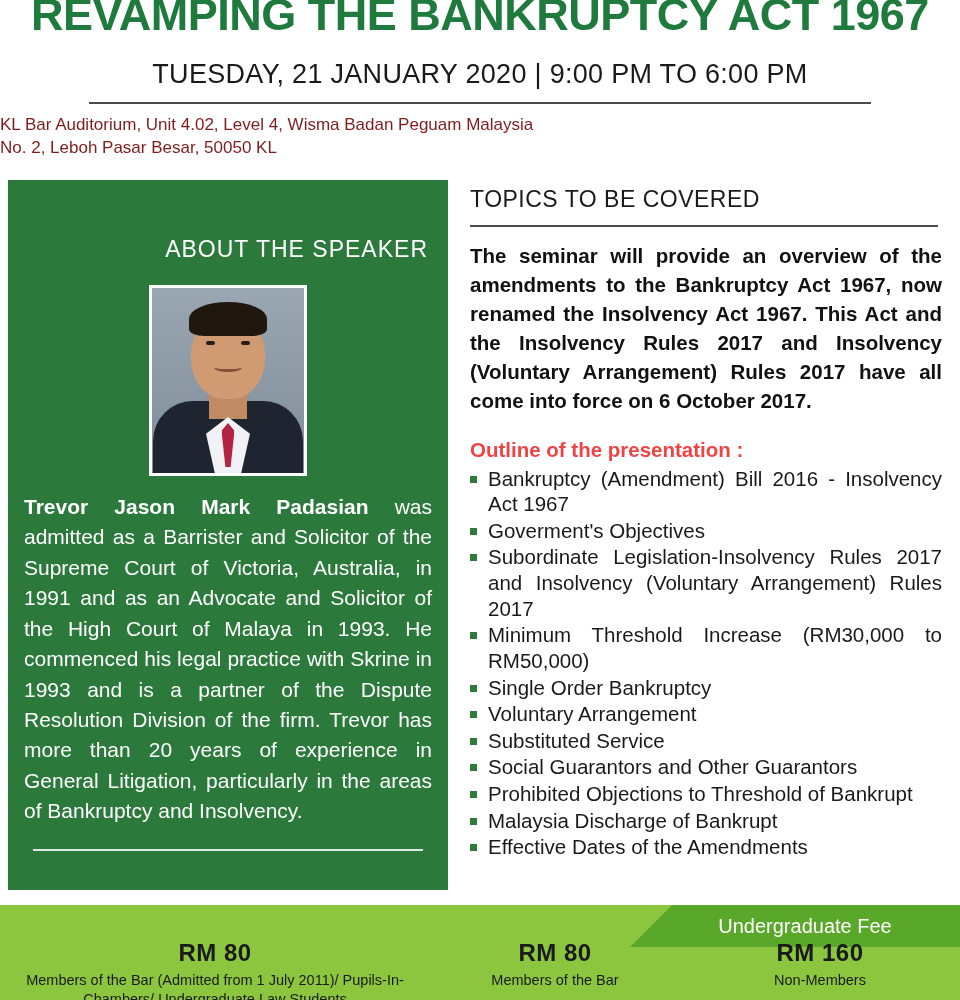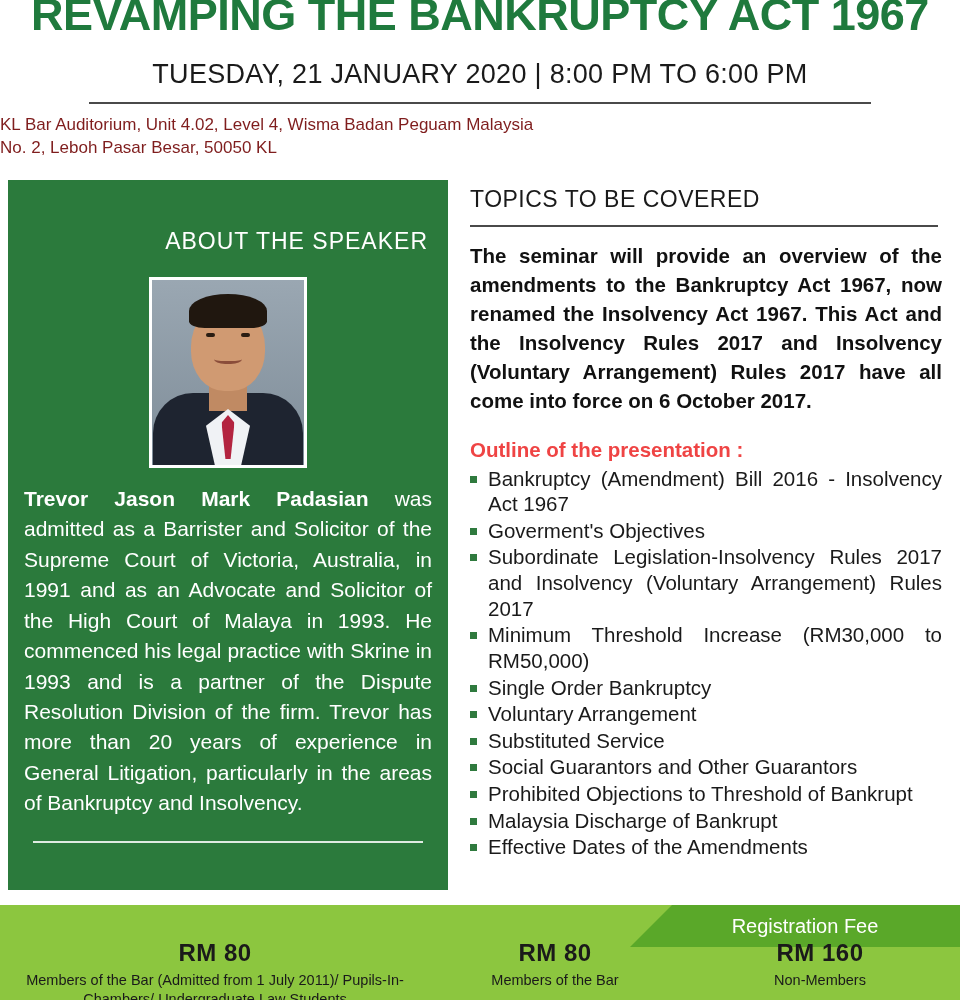--- a/index.html
+++ b/index.html
@@ -65,21 +65,21 @@
   .speaker-panel {
     position: absolute;
     left: 8px;
     top: 0;
     width: 440px;
     height: 710px;
     background: #2d7a3e;
     background: linear-gradient(180deg, #2b7a3c 0%, #2b7a3c 88%, #2b7a3c 100%);
     color: #ffffff;
     box-sizing: border-box;
-    padding: 26px 14px 0 14px;
+    padding: 34px 14px 0 14px;
   }
 
   .about-speaker-title {
     text-align: right;
     font-size: 23px;
     letter-spacing: 1px;
     color: #ffffff;
     padding-right: 6px;
     margin-top: 22px;
   }
@@ -255,21 +255,21 @@
   }
   .fee-1 { width: 430px; }
   .fee-2 { width: 250px; }
   .fee-3 { width: 280px; }
 </style>
 </head>
 <body>
 
 <h1 class="poster-title">REVAMPING THE BANKRUPTCY ACT 1967</h1>
 
-<div class="date-line">TUESDAY, 21 JANUARY 2020  |  8:00 PM TO 6:00 PM</div>
+<div class="date-line">TUESDAY, 21 JANUARY 2020  |  9:00 PM TO 6:00 PM</div>
 
 <div class="rule"></div>
 
 <div class="venue">
   <div>KL Bar Auditorium, Unit 4.02, Level 4, Wisma Badan Peguam Malaysia</div>
   <div>No. 2, Leboh Pasar Besar,  50050 KL</div>
 </div>
 
 <div class="body-wrap">
 
@@ -314,21 +314,21 @@
       <li><span class="bullet"></span><span>Social Guarantors and Other Guarantors</span></li>
       <li><span class="bullet"></span><span>Prohibited Objections to Threshold of Bankrupt</span></li>
       <li><span class="bullet"></span><span>Malaysia Discharge of Bankrupt</span></li>
       <li><span class="bullet"></span><span>Effective Dates of the Amendments</span></li>
     </ul>
   </div>
 </div>
 
 <div class="footer">
   <div class="reg-ribbon">
-    <span>Registration Fee</span>
+    <span>Undergraduate Fee</span>
   </div>
   <div class="fees">
     <div class="fee fee-1">
       <div class="amount">RM 80</div>
       <div class="desc">Members of the Bar (Admitted from 1 July 2011)/ Pupils-In-Chambers/ Undergraduate Law Students</div>
     </div>
     <div class="fee fee-2">
       <div class="amount">RM 80</div>
       <div class="desc">Members of the Bar</div>
     </div>

